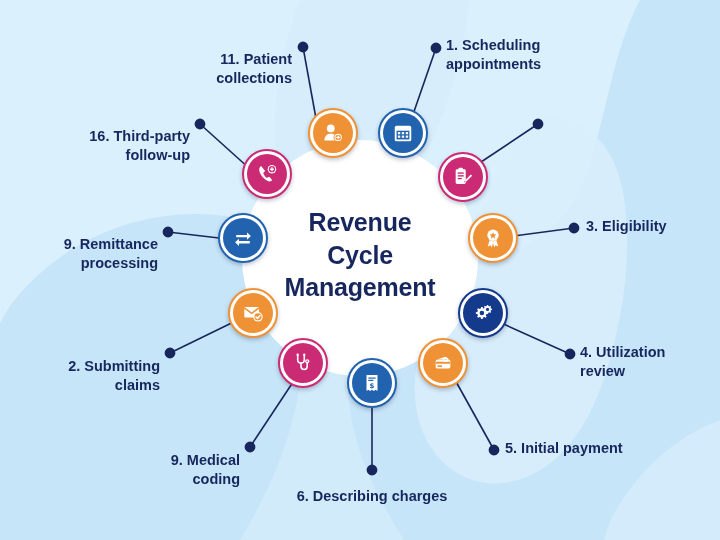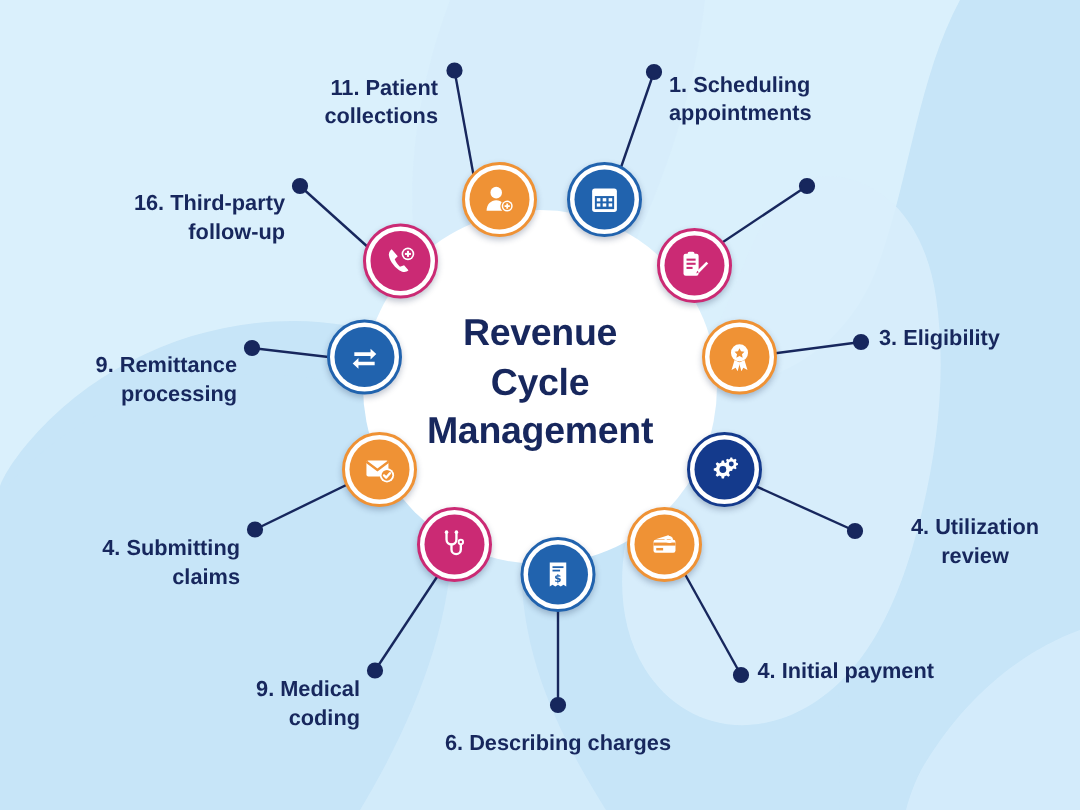--- a/index.html
+++ b/index.html
@@ -290,37 +290,37 @@
         <path d="M2.6 20.2 C2.6 15.6 5.8 12.6 9.6 12.6 C13.4 12.6 16.6 15.6 16.6 20.2 Z" fill="#ffffff"></path>
         <circle cx="17.6" cy="16.8" r="5" fill="#ef9235"></circle>
         <circle cx="17.6" cy="16.8" r="4" fill="#ffffff"></circle>
         <circle cx="17.6" cy="16.8" r="2.9" fill="#ef9235"></circle>
         <rect x="16.95" y="14.9" width="1.3" height="3.8" fill="#ffffff"></rect>
         <rect x="15.7" y="16.15" width="3.8" height="1.3" fill="#ffffff"></rect>
       </svg>
     </div>
   </div>
 
-  <div class="label right" style="left:446px; top:48px; width:200px;">1. Scheduling
+  <div class="label right" style="left:446px; top:36px; width:200px;">1. Scheduling
 appointments</div>
 
 
   <div class="label right" style="left:586px; top:217px; width:130px;">3. Eligibility</div>
 
-  <div class="label right" style="left:580px; top:343px; width:140px;text-align:center;">4. Utilization
+  <div class="label right" style="left:580px; top:343px; width:140px;">4. Utilization
 review</div>
 
-  <div class="label right" style="left:505px; top:439px; width:190px;">4. Initial payment</div>
+  <div class="label right" style="left:505px; top:439px; width:190px;">5. Initial payment</div>
 
   <div class="label center" style="left:252px; top:487px; width:240px;">6. Describing charges</div>
 
   <div class="label left" style="left:60px; top:437px; width:180px;">9. Medical
 coding</div>
 
-  <div class="label left" style="left:10px; top:343px; width:150px;">4. Submitting
+  <div class="label left" style="left:10px; top:343px; width:150px;">2. Submitting
 claims</div>
 
   <div class="label left" style="left:10px; top:221px; width:148px;">9. Remittance
 processing</div>
 
   <div class="label left" style="left:20px; top:113px; width:170px;">16. Third-party
 follow-up</div>
 
   <div class="label left" style="left:110px; top:36px; width:182px;">11. Patient
 collections</div>

